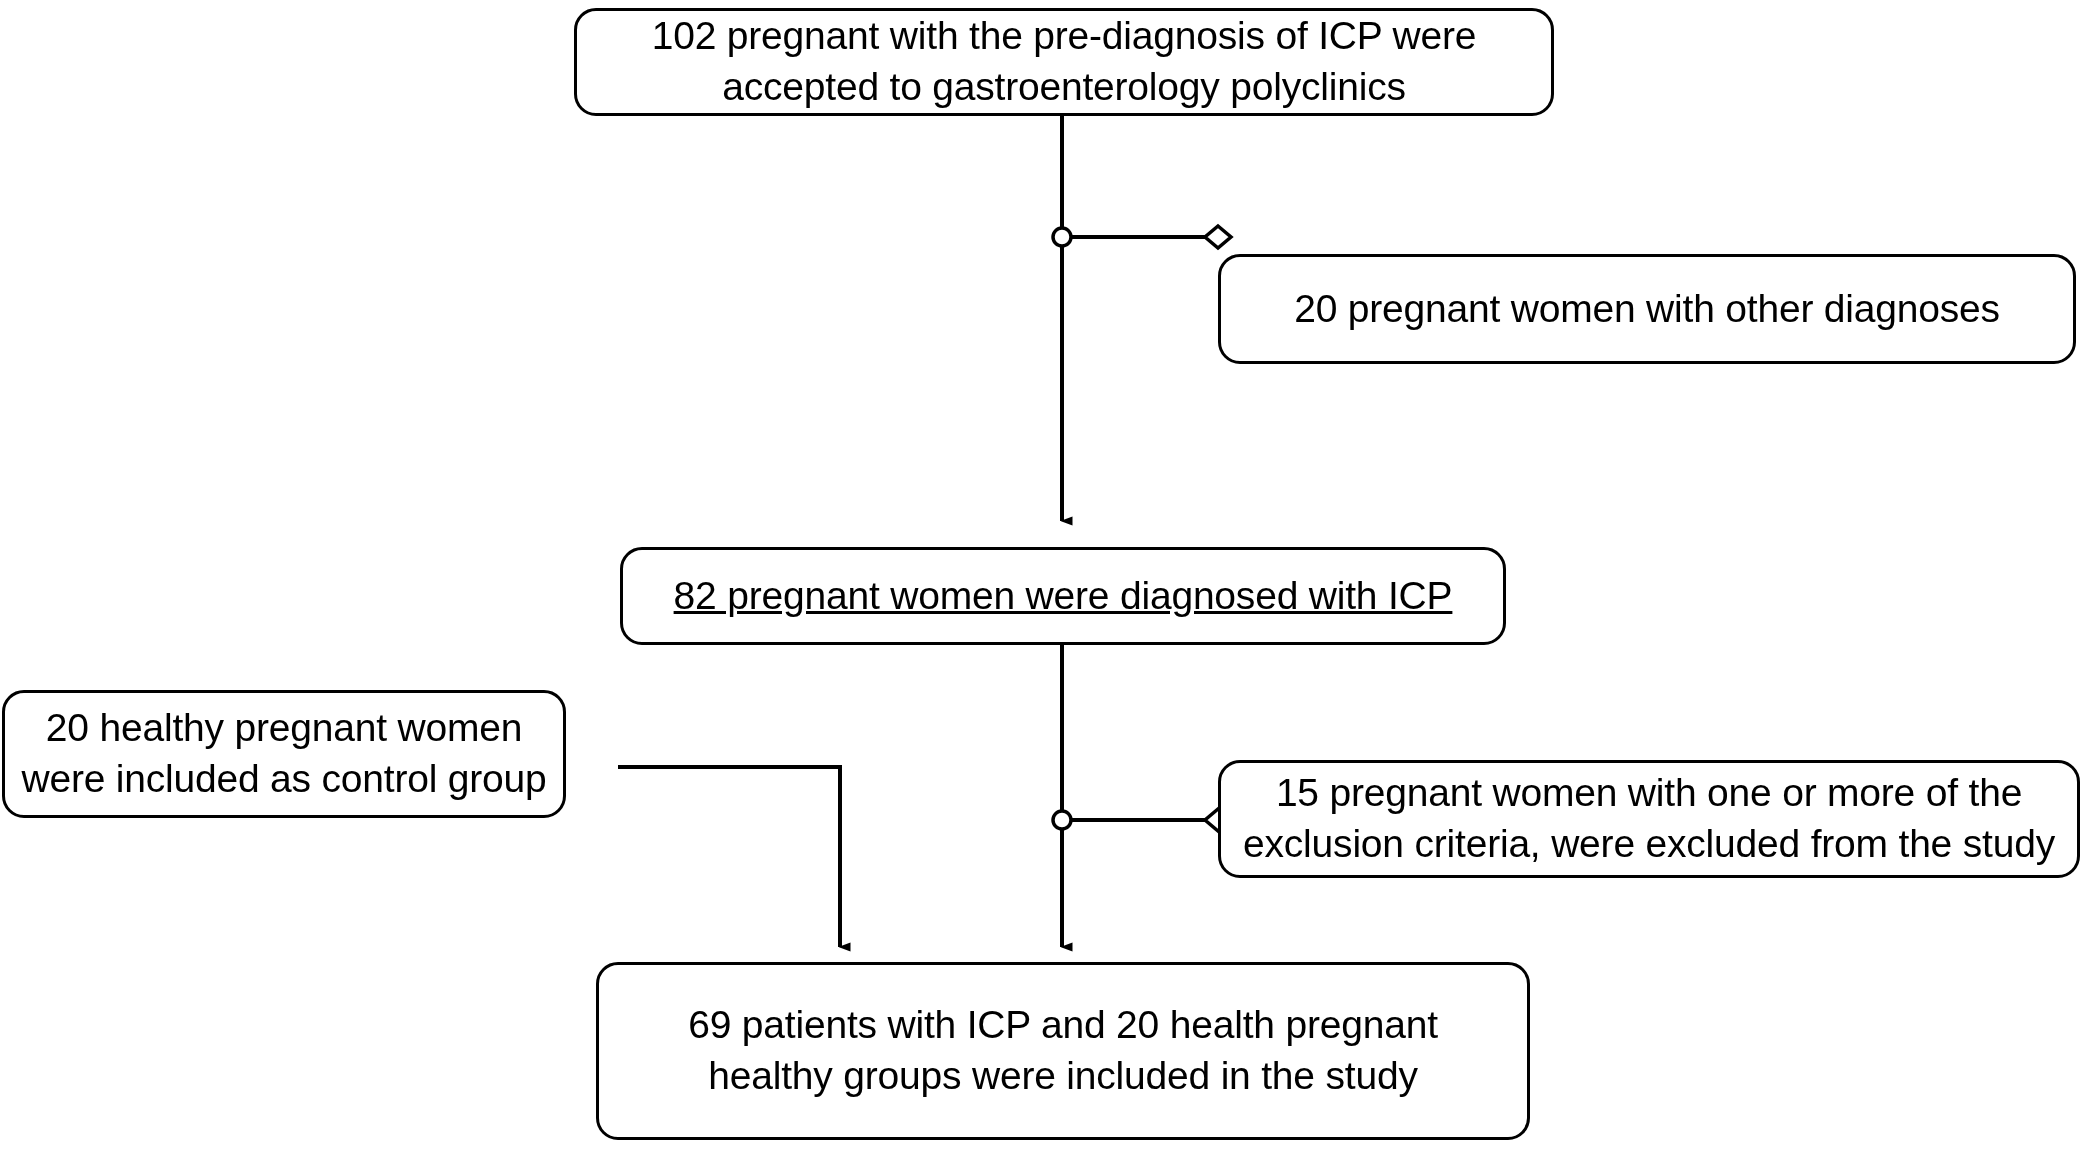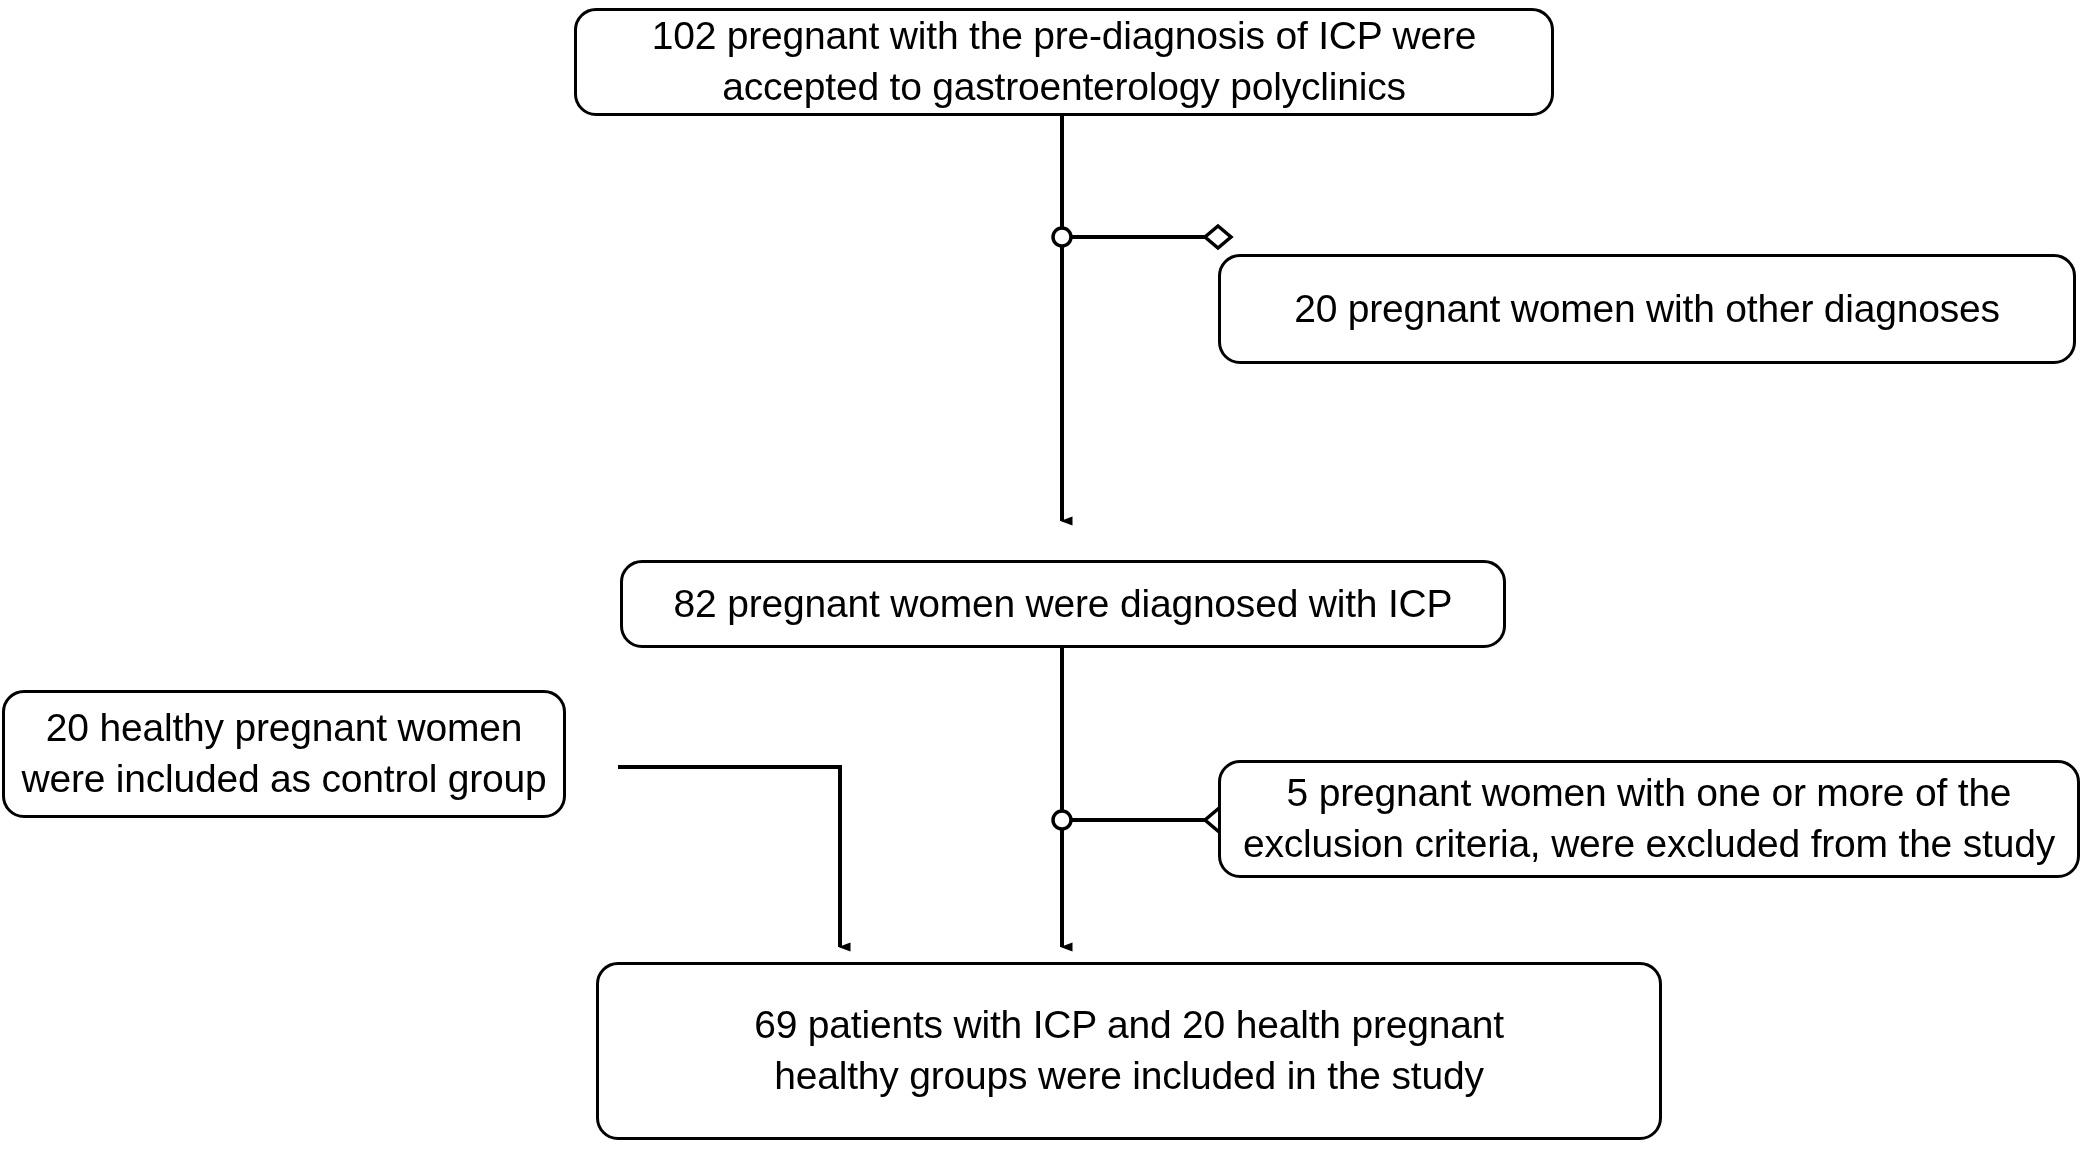--- a/index.html
+++ b/index.html
@@ -41,24 +41,24 @@
     padding: 4px 14px;
     z-index: 2;
   }
   .node .line {
     display: block;
     white-space: nowrap;
   }
   
   #node-top        { left: 574px;  top: 8px;    width: 980px;  height: 108px; }
   #node-excl1      { left: 1218px; top: 254px;  width: 858px;  height: 110px; }
-  #node-diagnosed  { left: 620px;  top: 560px;  width: 886px;  height: 88px; }
+  #node-diagnosed  { left: 620px;  top: 547px;  width: 886px;  height: 98px; text-decoration: underline; }
   #node-control    { left: 2px;    top: 690px;  width: 564px;  height: 128px; }
   #node-excl2      { left: 1218px; top: 760px;  width: 862px;  height: 118px; }
-  #node-final      { left: 596px;  top: 962px;  width: 1066px;  height: 178px; }
+  #node-final      { left: 596px;  top: 962px;  width: 934px;  height: 178px; }
 </style>
 </head>
 <body>
 
 <div id="canvas">
 
   <svg class="edges" viewBox="0 0 2083 1150">
     <defs>
       <marker id="arrowhead" markerWidth="10" markerHeight="12" refX="4.6" refY="10.5" orient="auto" markerUnits="userSpaceOnUse">
         <path d="M0,0 L9.2,0 L4.6,12 Z" fill="#000000"></path>
@@ -92,21 +92,21 @@
   <div class="node" id="node-diagnosed">
     <span class="line">82 pregnant women were diagnosed with ICP</span>
   </div>
 
   <div class="node" id="node-control">
     <span class="line">20 healthy pregnant women</span>
     <span class="line">were included as control group</span>
   </div>
 
   <div class="node" id="node-excl2">
-    <span class="line">5 pregnant women with one or more of the</span>
+    <span class="line">15 pregnant women with one or more of the</span>
     <span class="line">exclusion criteria, were excluded from the study</span>
   </div>
 
   <div class="node" id="node-final">
     <span class="line">69 patients with ICP and 20 health pregnant</span>
     <span class="line">healthy groups were included in the study</span>
   </div>
 
 </div>
 

